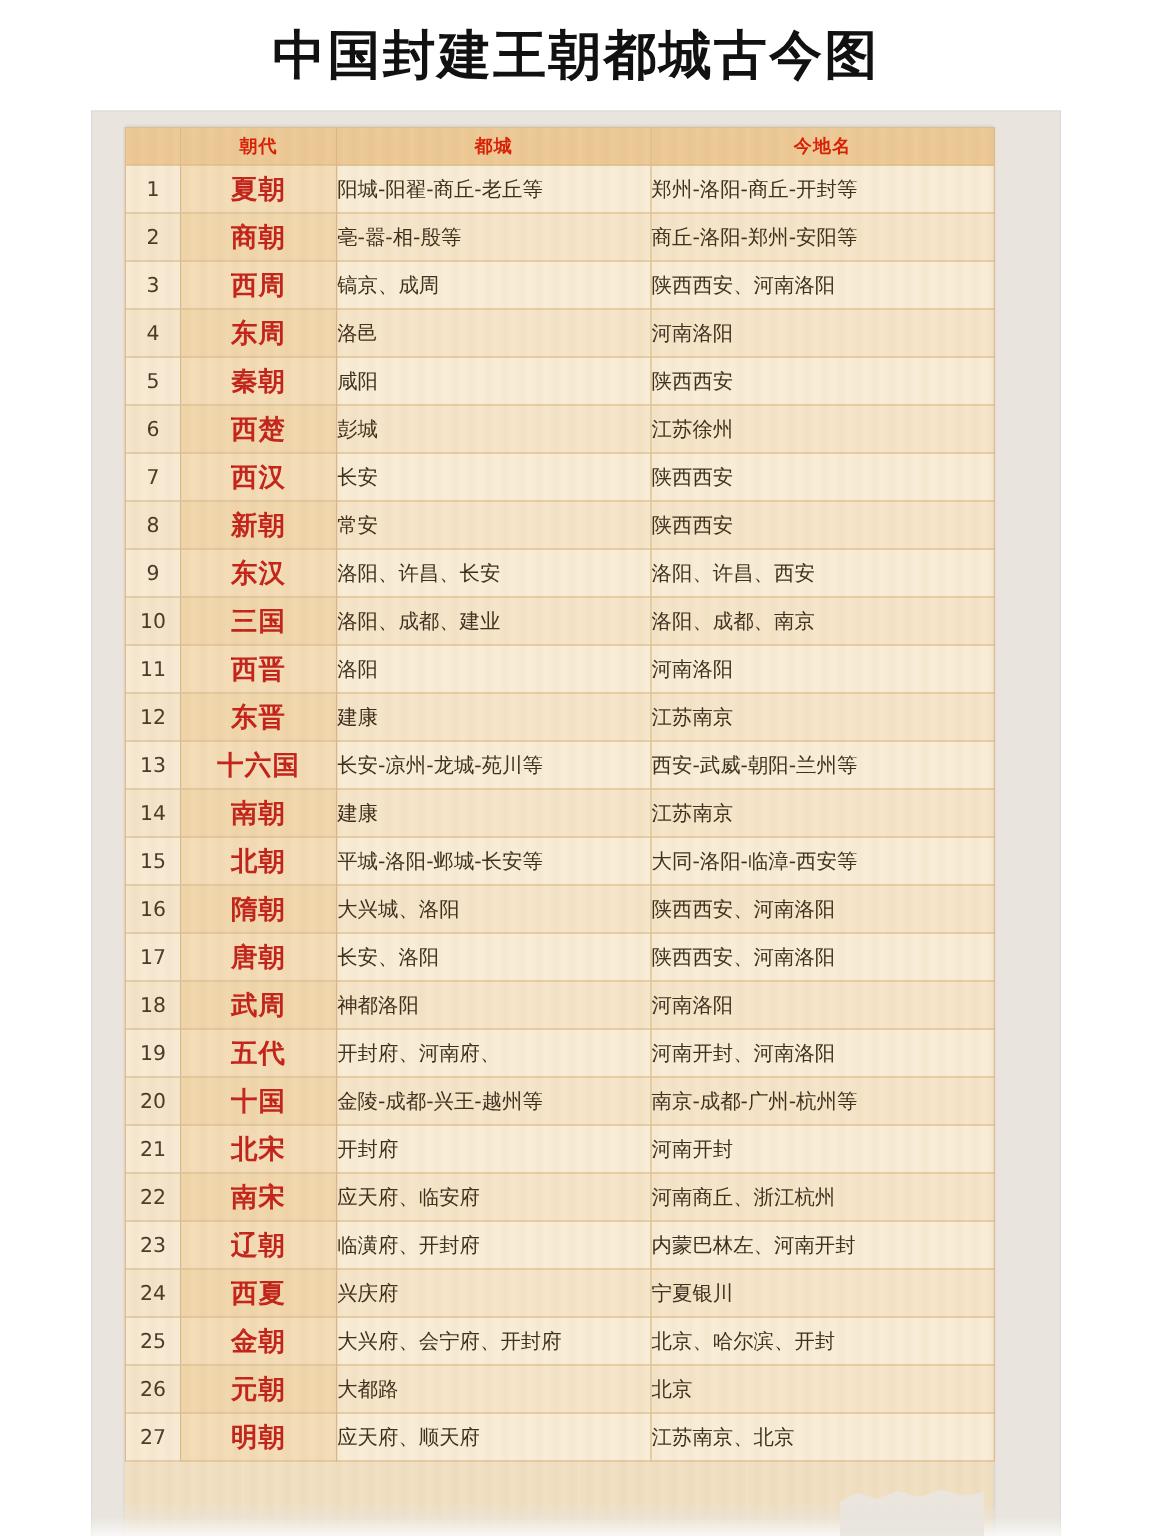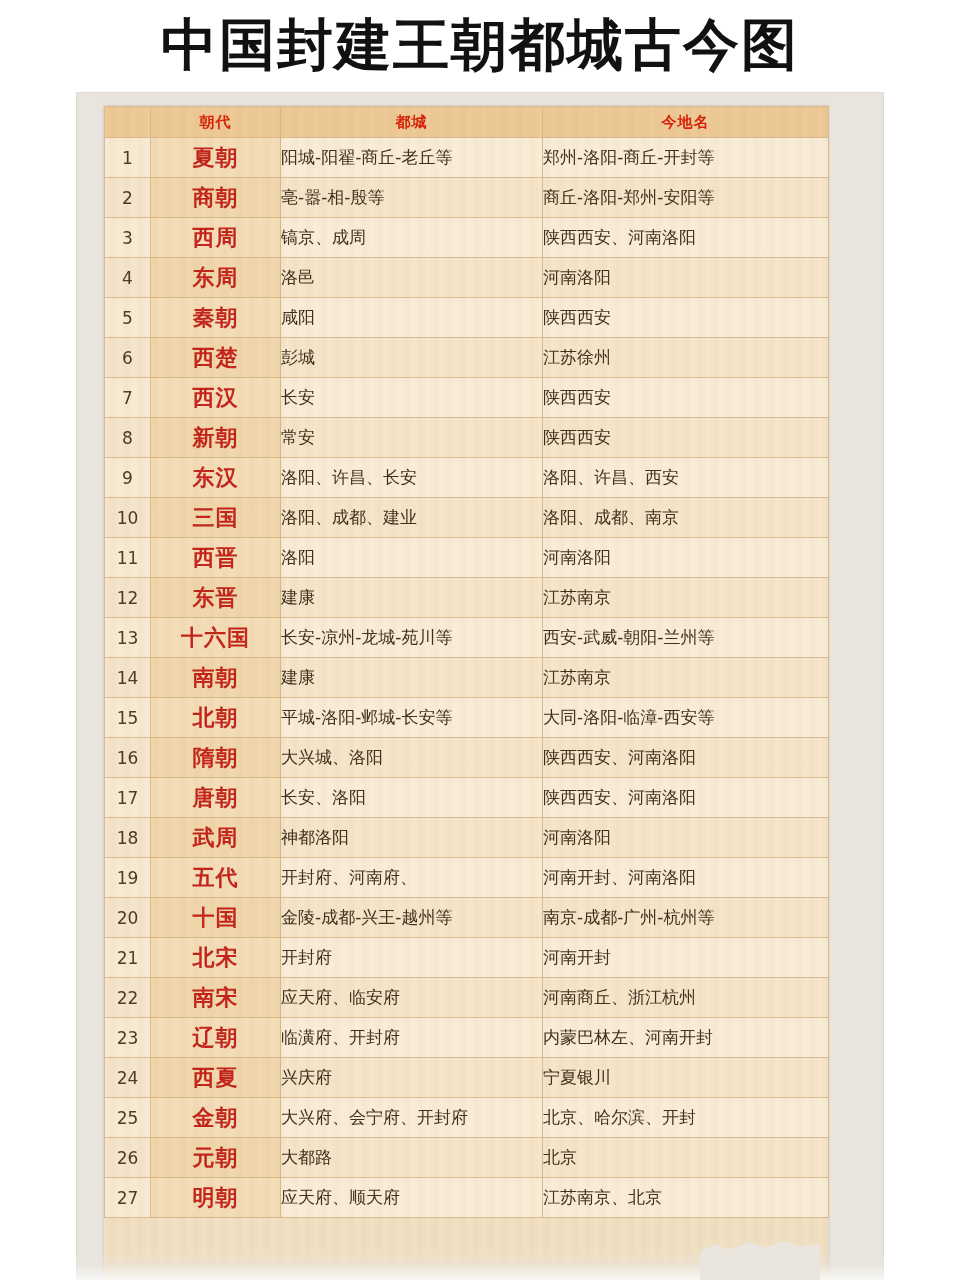--- a/index.html
+++ b/index.html
@@ -22,21 +22,21 @@
   }
   
   .title-bar {
     height: 92px;
     display: flex;
     align-items: center;
     justify-content: center;
     background: #ffffff;
   }
   .title-text {
-    font-size: 56px;
+    font-size: 44px;
     font-weight: bold;
     letter-spacing: 2px;
     color: #111111;
     font-family: "DejaVu Sans", "Liberation Sans", sans-serif;
     white-space: nowrap;
   }
   
   .paper {
     position: absolute;
     left: 76px;

